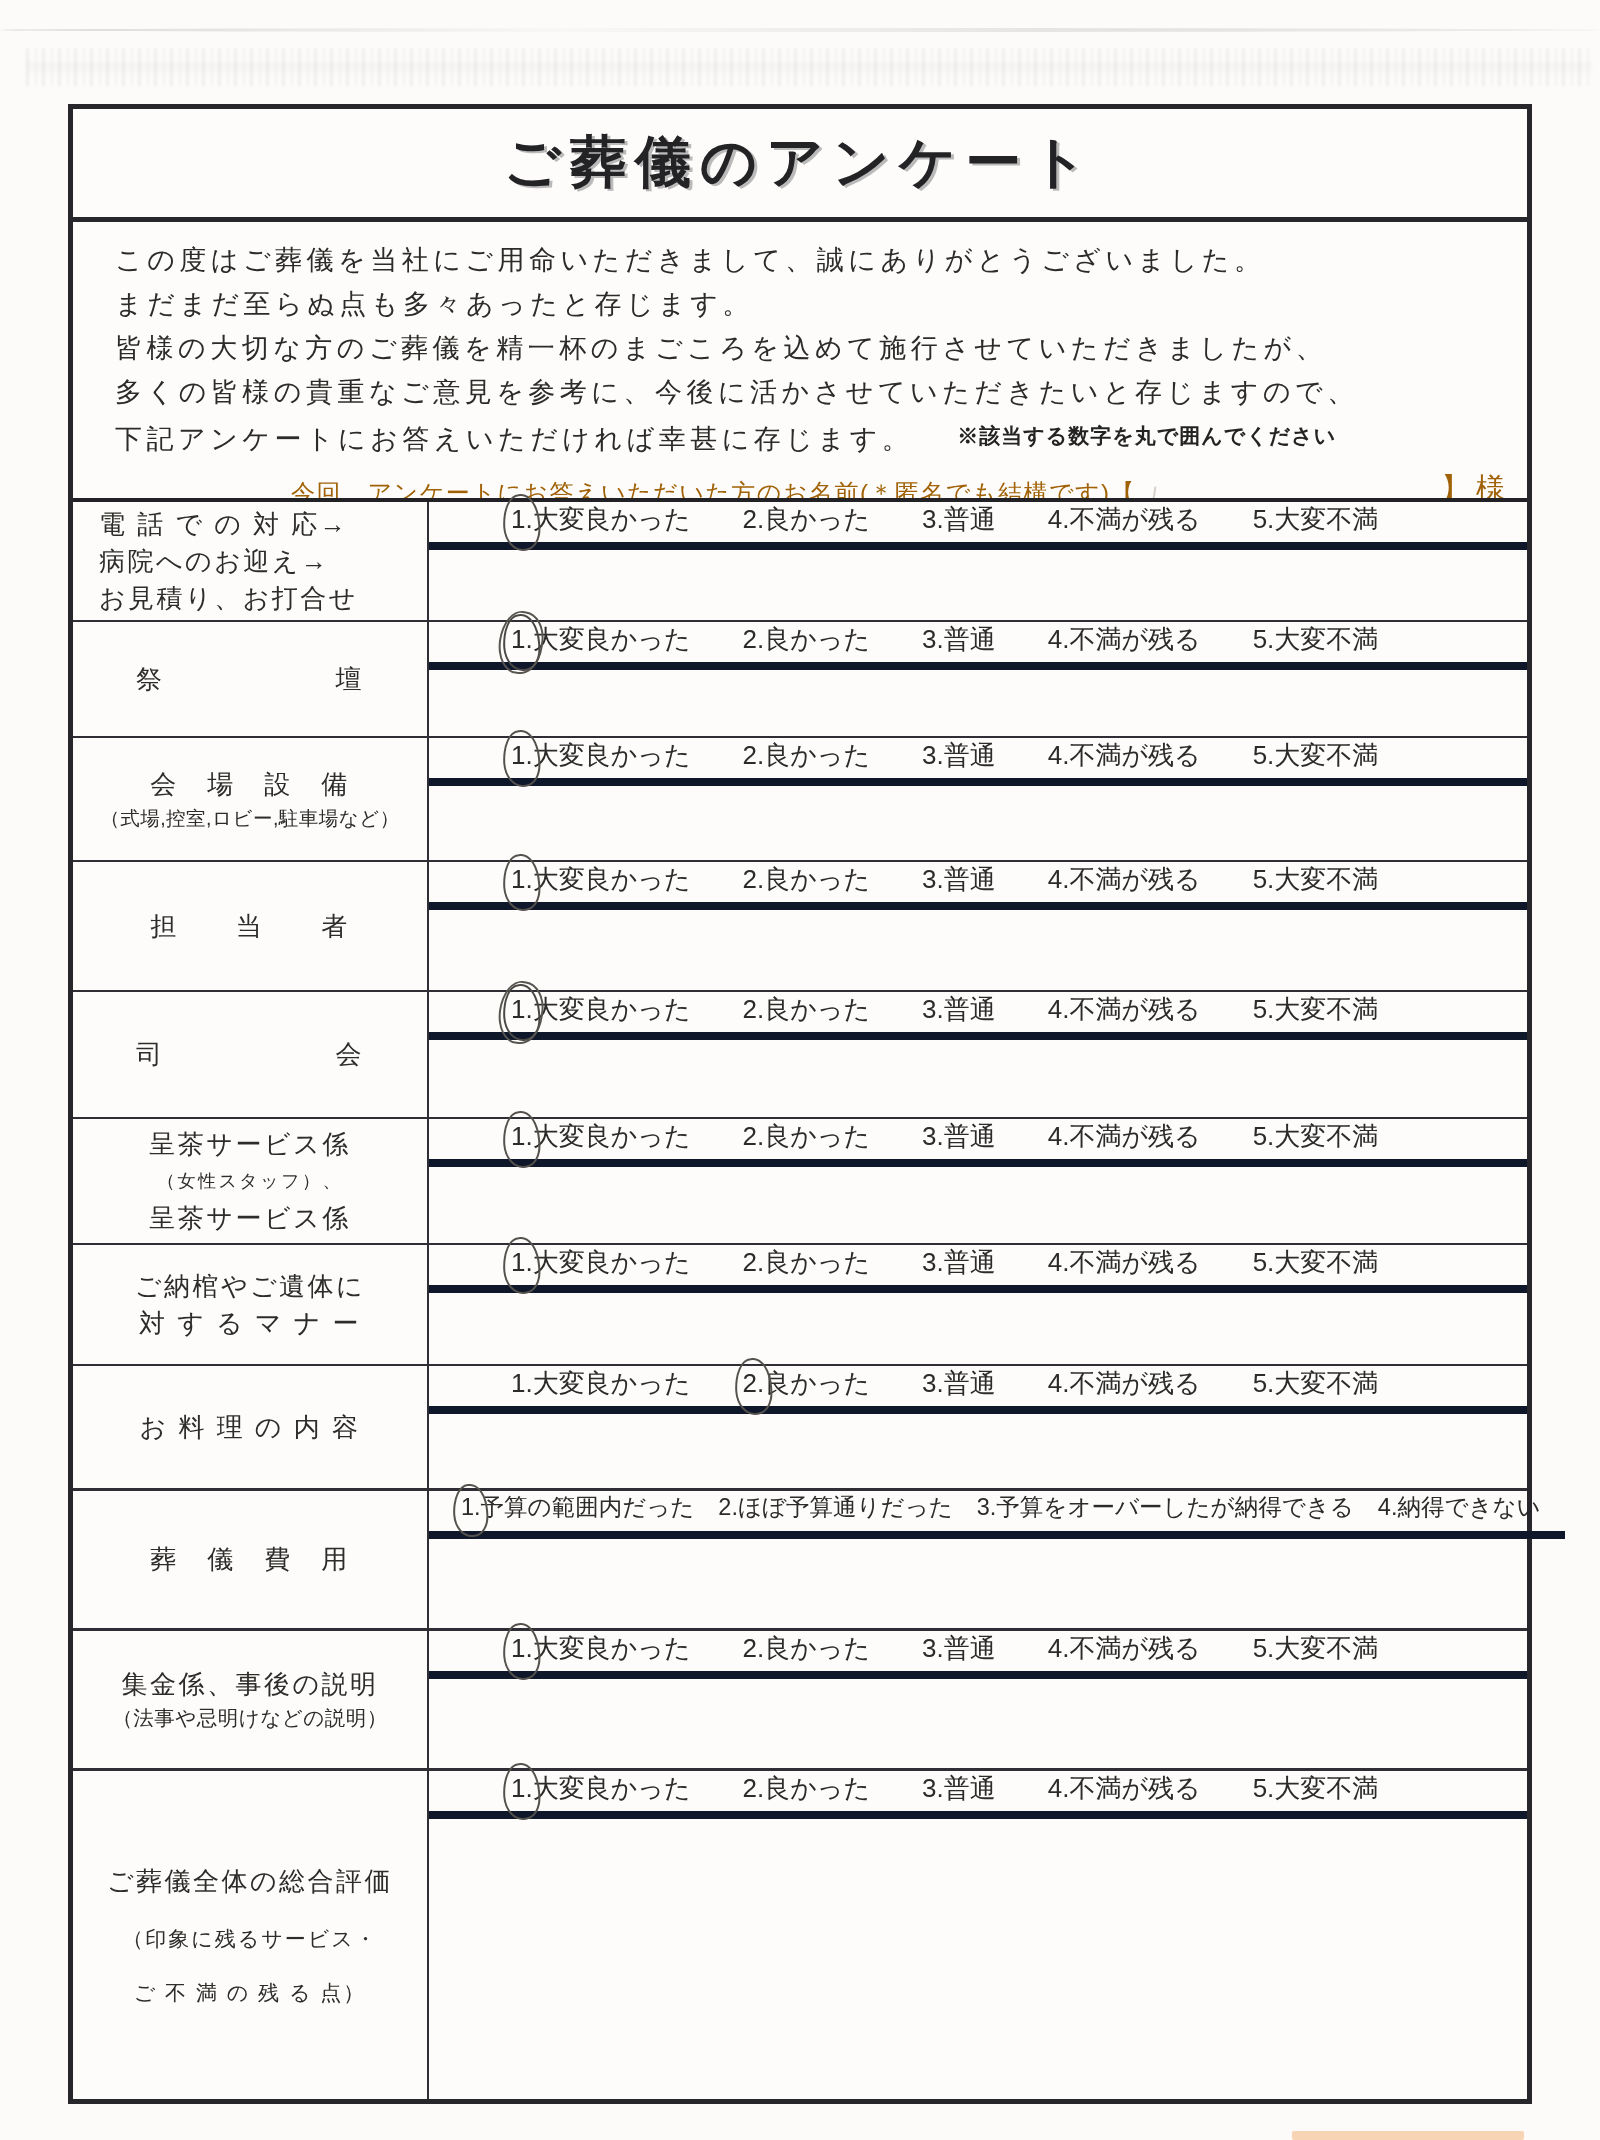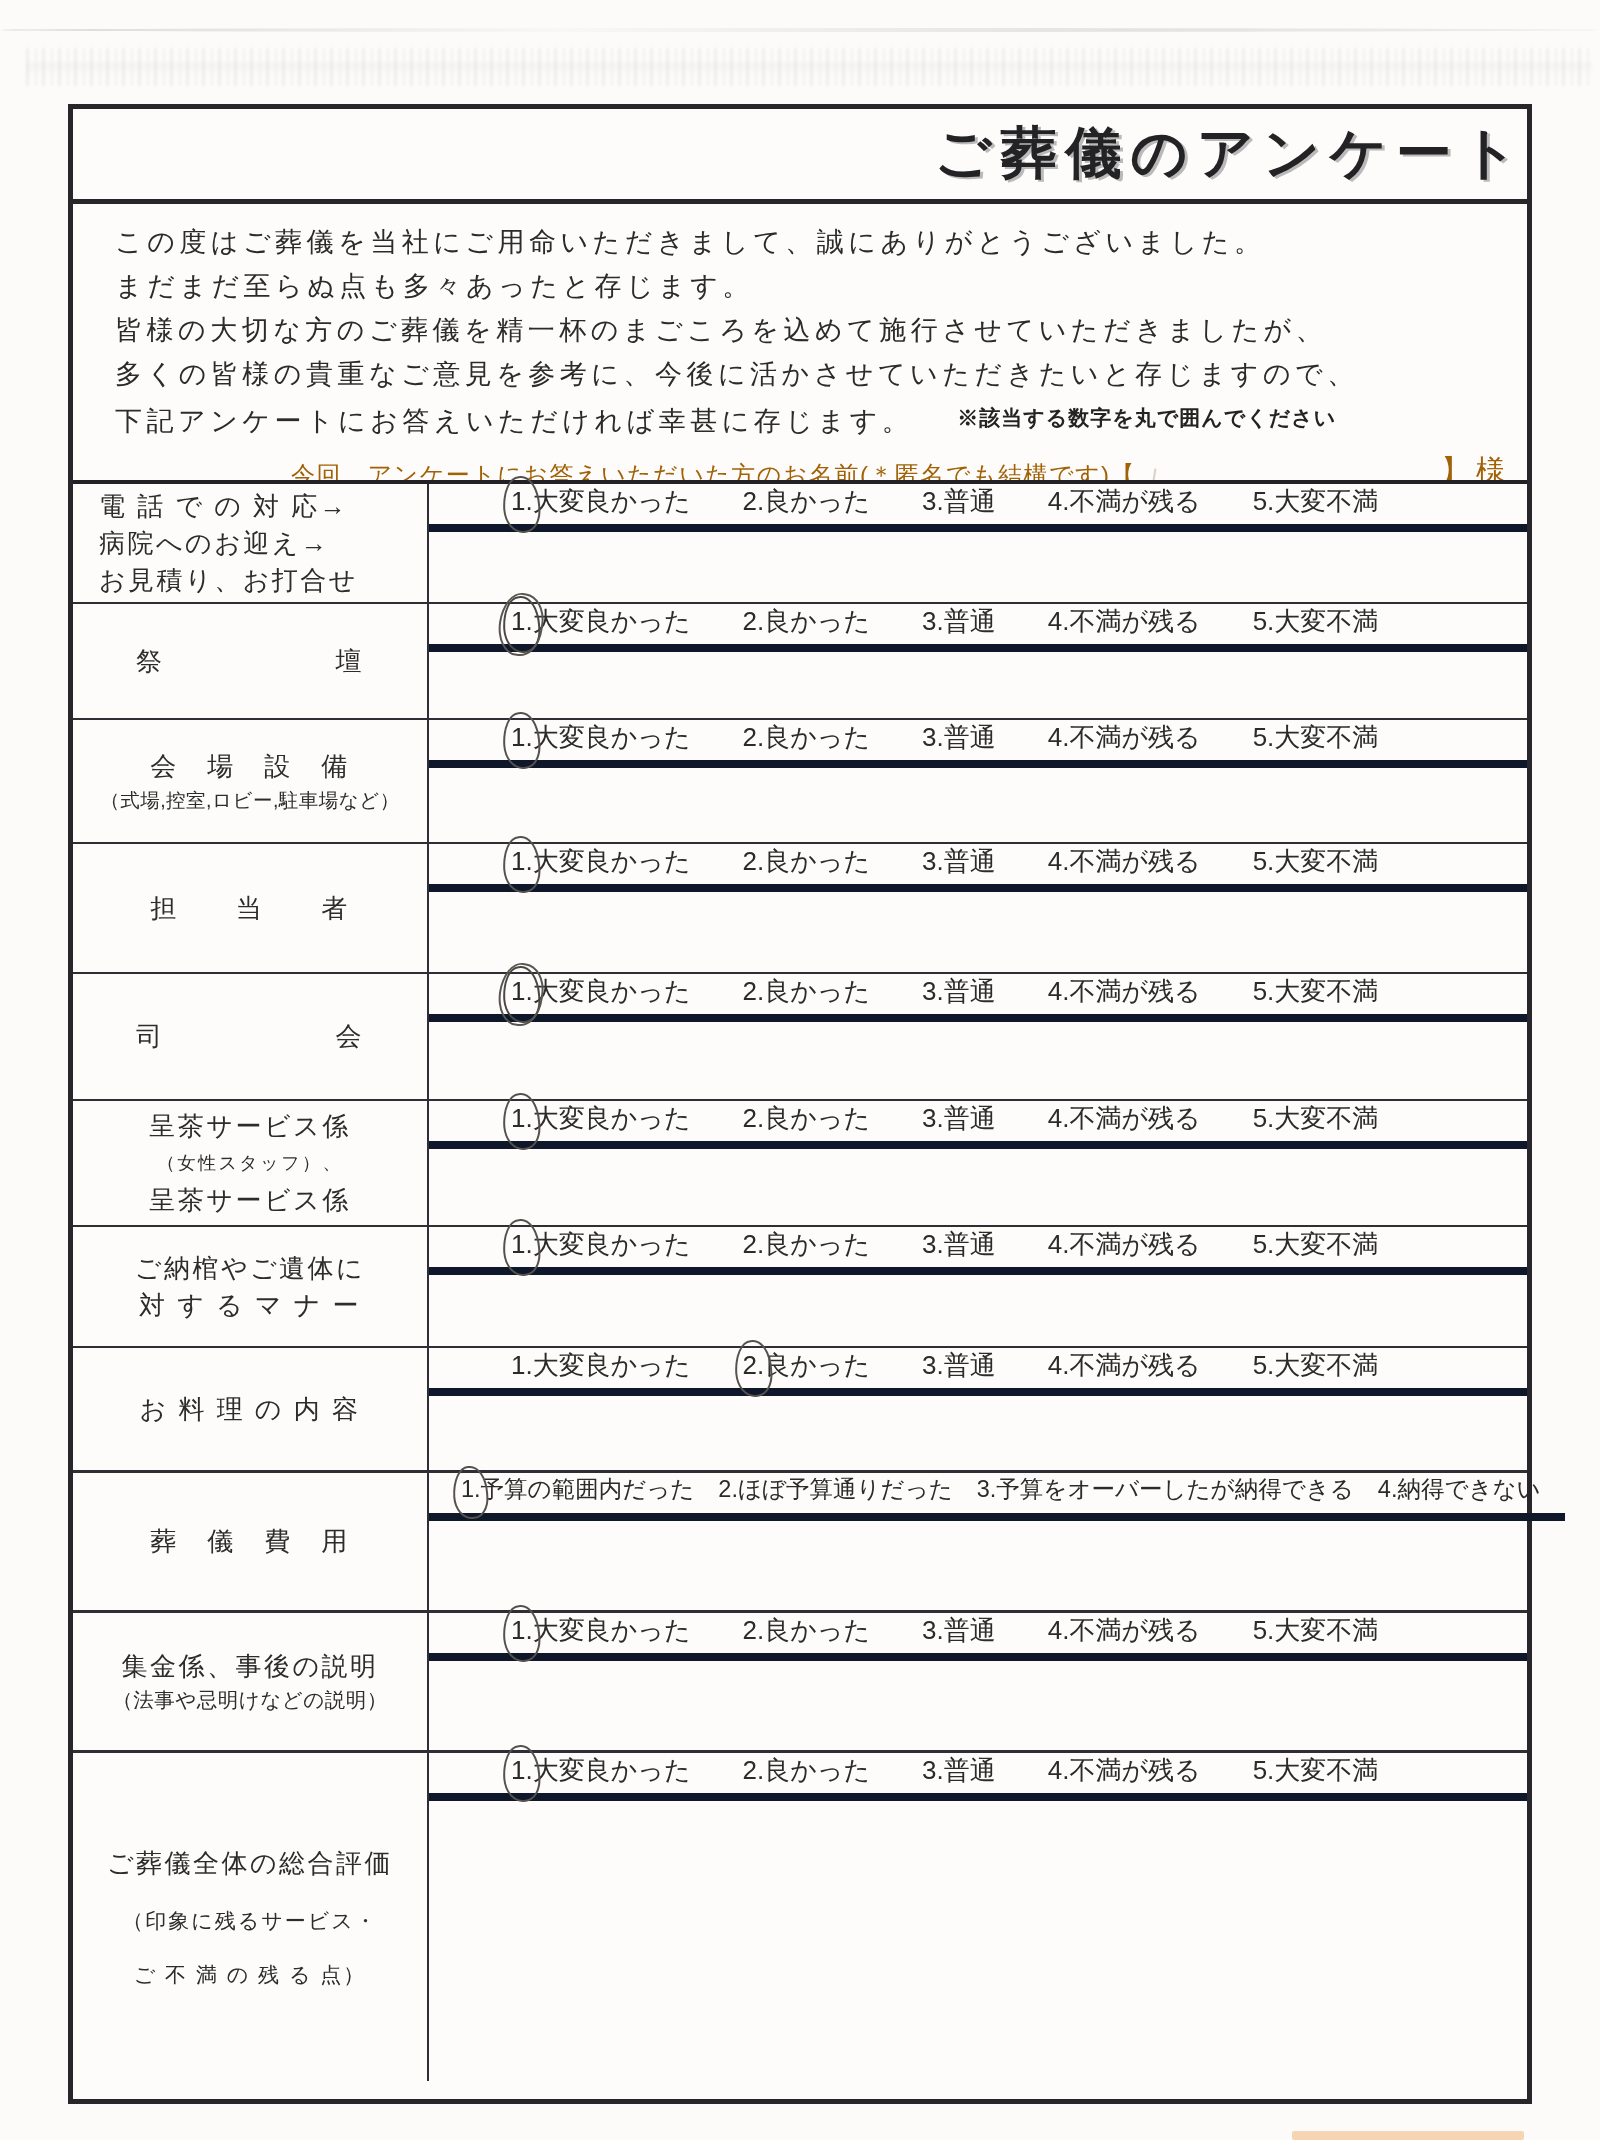--- a/index.html
+++ b/index.html
@@ -29,22 +29,22 @@
     position:absolute;left:1292px;top:2131px;width:232px;height:9px;
     border-radius:2px;opacity:.8;
   }
 
   
   .sheet{
     position:absolute;left:68px;top:104px;width:1464px;height:2000px;
     border:5px solid #27272b;background:#fdfcfa;
   }
   .title-sec{
-    height:95px;border-bottom:5px solid #27272b;
-    display:flex;align-items:center;justify-content:flex-end;
+    height:113px;border-bottom:5px solid #27272b;
+    display:flex;align-items:center;justify-content:center;
   }
   .title-sec h1{
     margin:0;font-size:56px;font-weight:900;letter-spacing:9px;color:#232325;
     text-shadow:3px 2px 0 rgba(95,95,98,.42);
   }
   .intro-sec{
     height:280px;border-bottom:4px solid #222226;
     padding:16px 10px 15px 42px;overflow:hidden;
   }
   .i-line{

